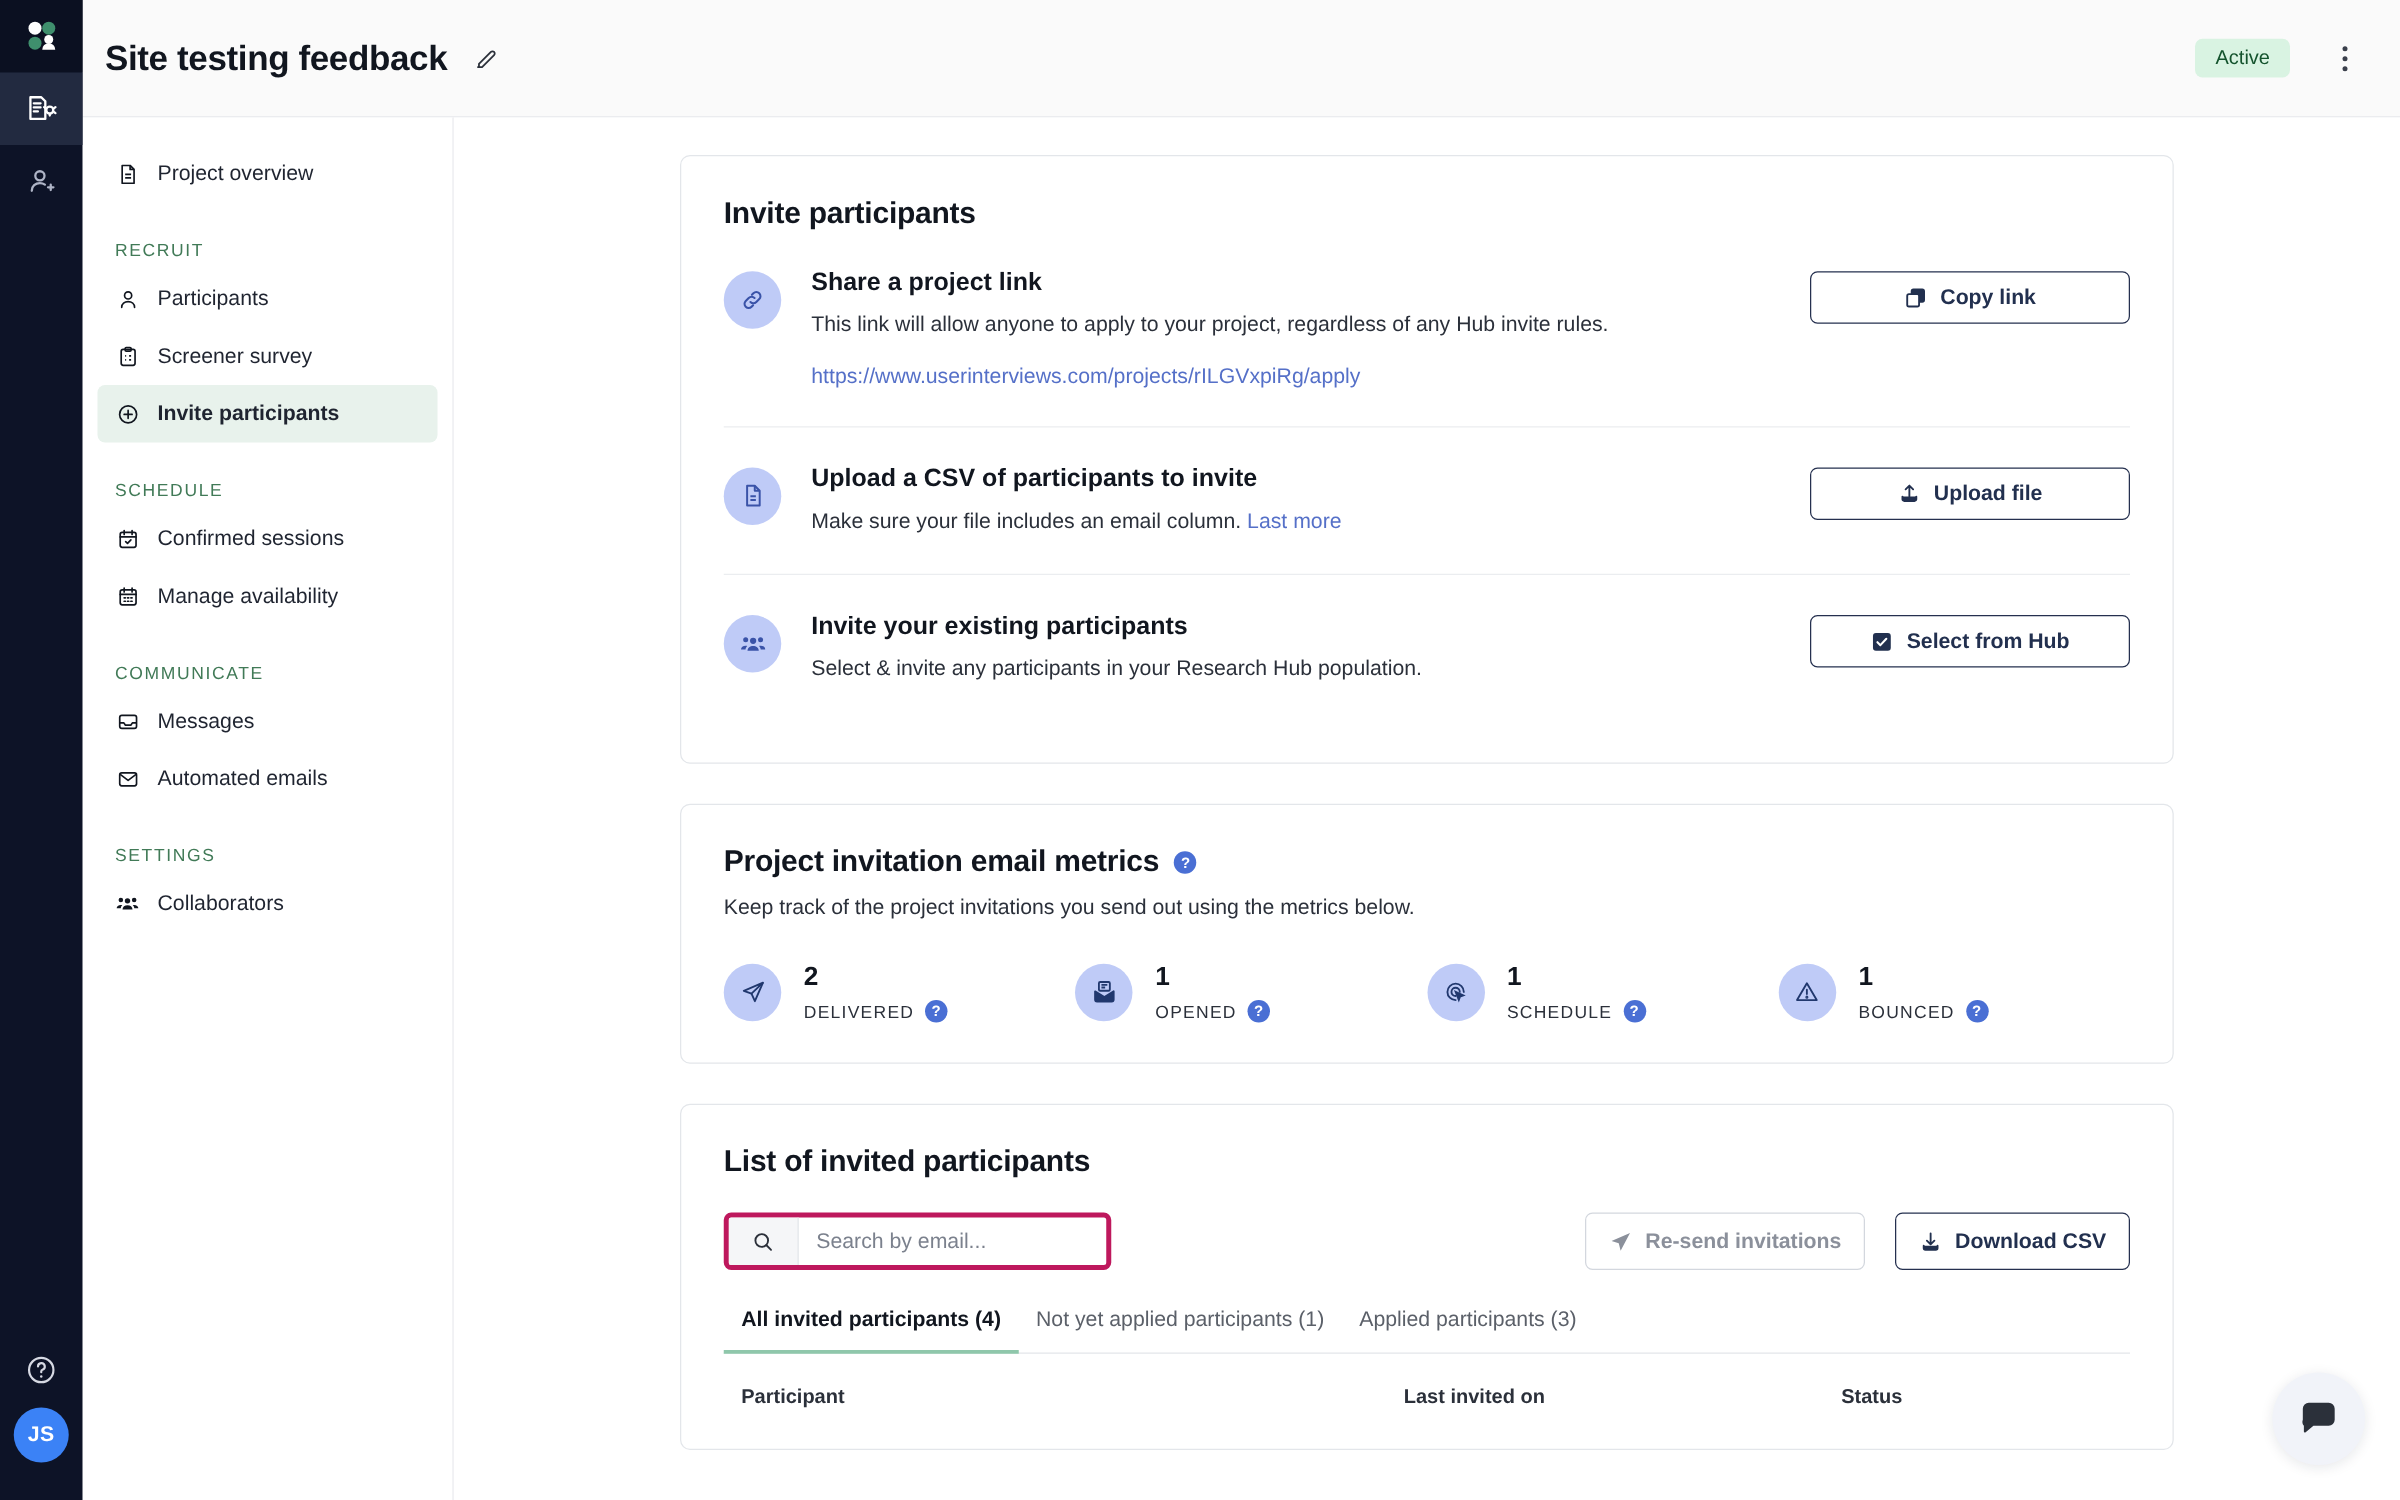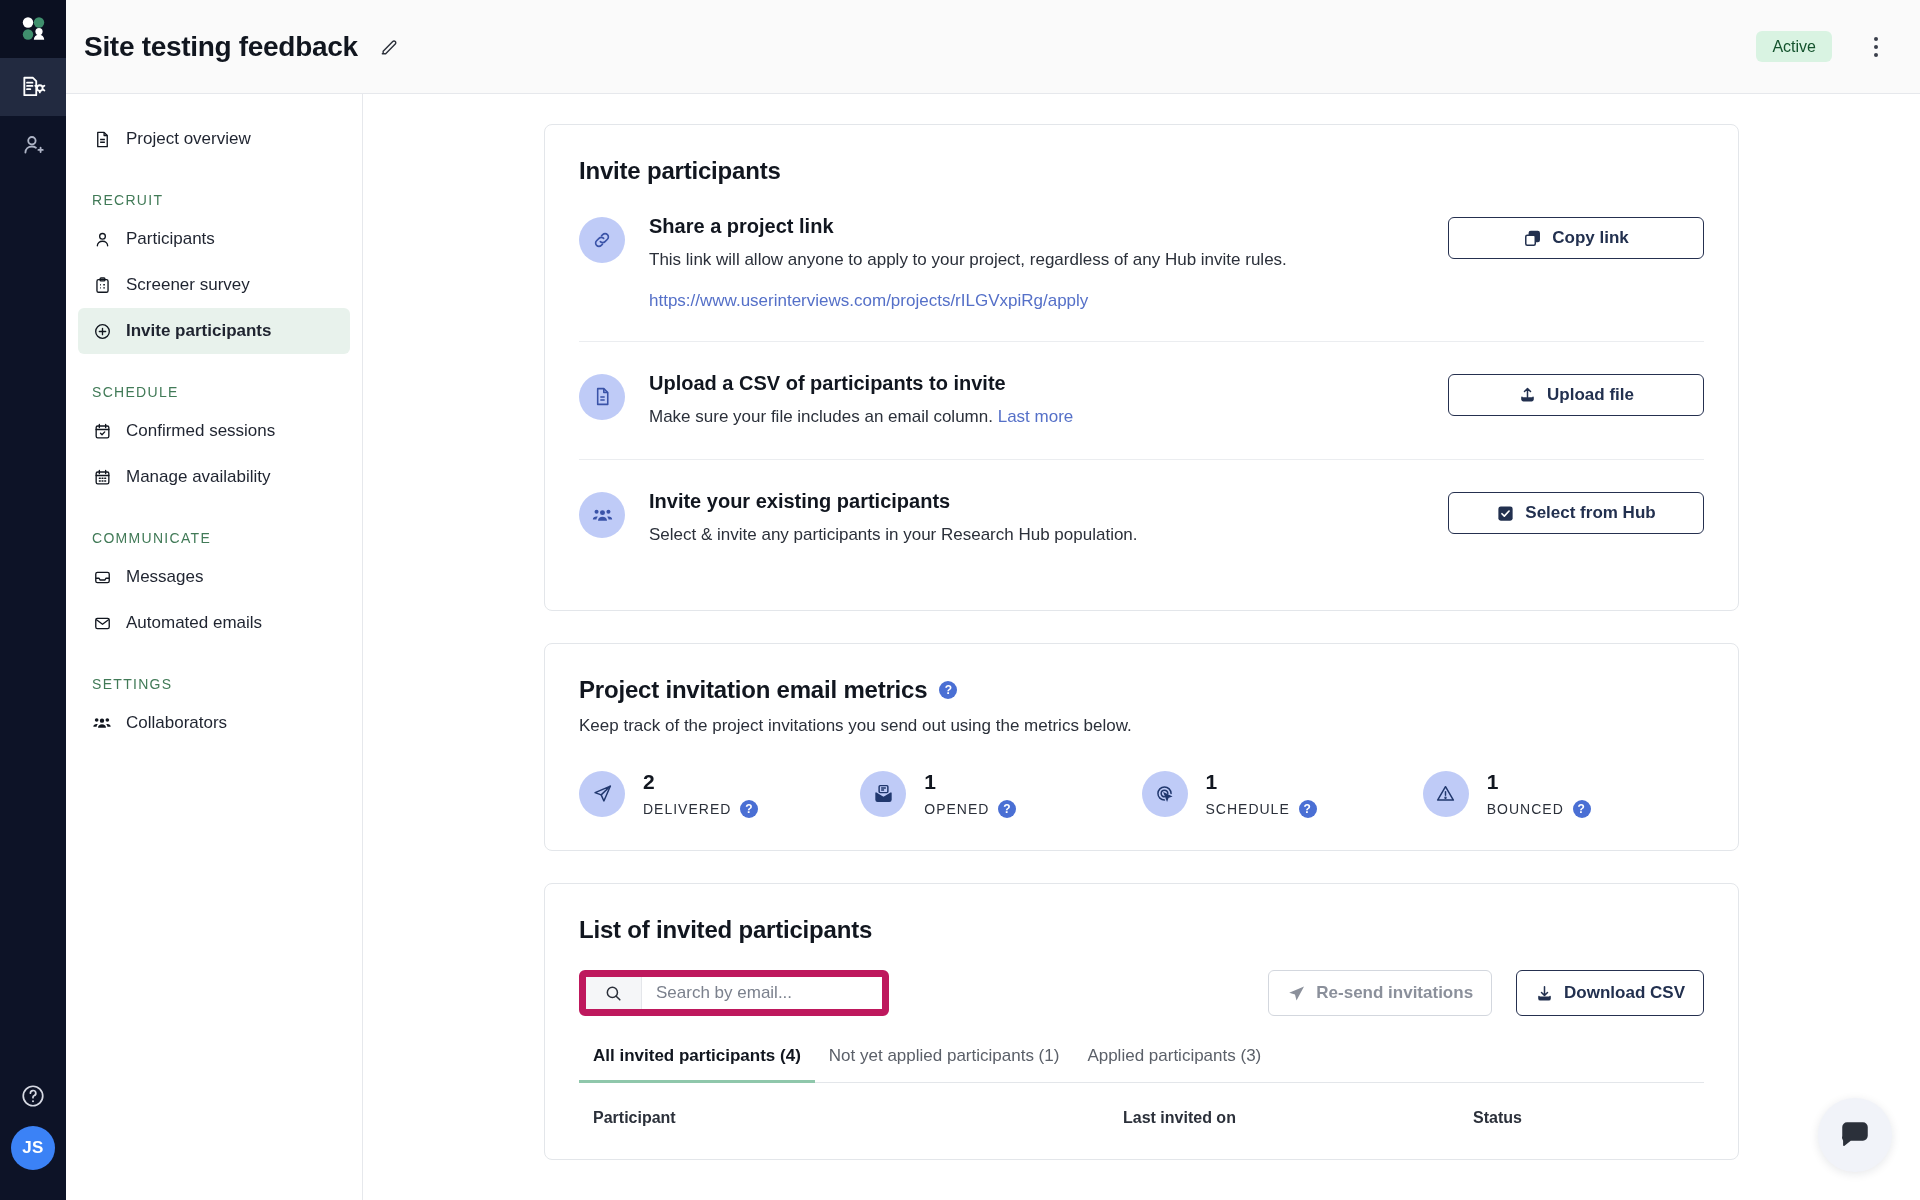--- a/index.html
+++ b/index.html
@@ -134,21 +134,21 @@
     width: 18px; height: 18px; border-radius: 50%; background: #4a6fd4; color: #fff;
     font-size: 12px; font-weight: 700; display: inline-flex; align-items: center;
     justify-content: center; cursor: pointer; flex: 0 0 18px;
   }
   .title-help { margin-left: 12px; vertical-align: middle; }
   .card-title-row { display: flex; align-items: center; }
 
   
   .list-tools { display: flex; align-items: center; margin-top: 26px; }
   .search-box {
-    display: flex; align-items: center; border: 7px solid #be185d; border-radius: 6px;
+    display: flex; align-items: center; border: 4px solid #be185d; border-radius: 6px;
     height: 46px; width: 310px; overflow: hidden; background: #fff;
   }
   .search-ic {
     width: 56px; height: 100%; display: flex; align-items: center; justify-content: center;
     background: #f5f6f8; border-right: 1px solid #e4e6ea; flex: 0 0 56px;
   }
   .search-box input {
     border: 0; outline: 0; height: 100%; flex: 1 1 auto; padding: 0 14px;
     font-size: 17px; color: #2b303a; font-family: "Liberation Sans", sans-serif; background: transparent;
   }

